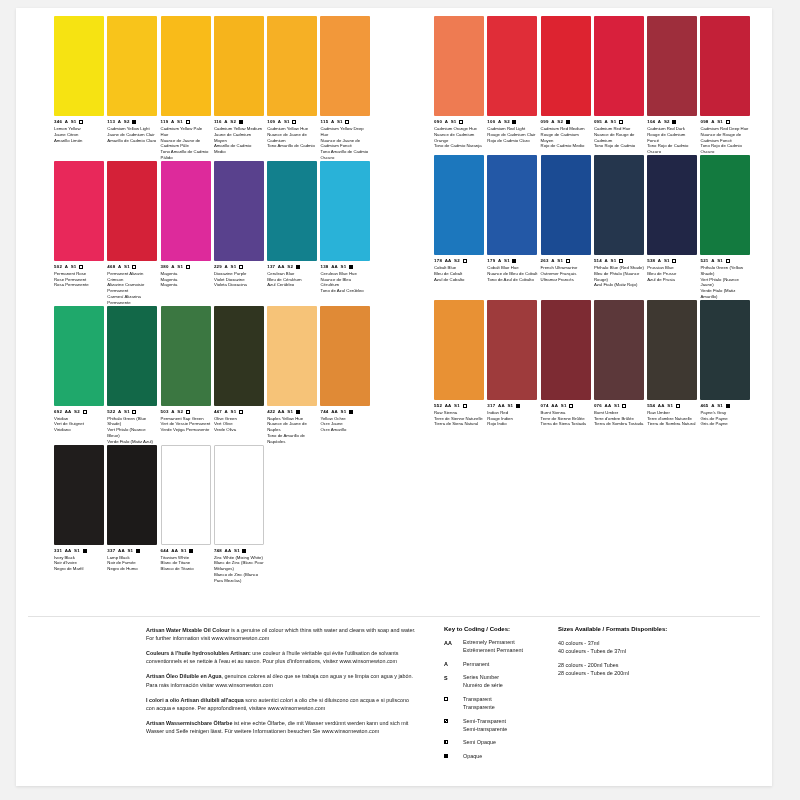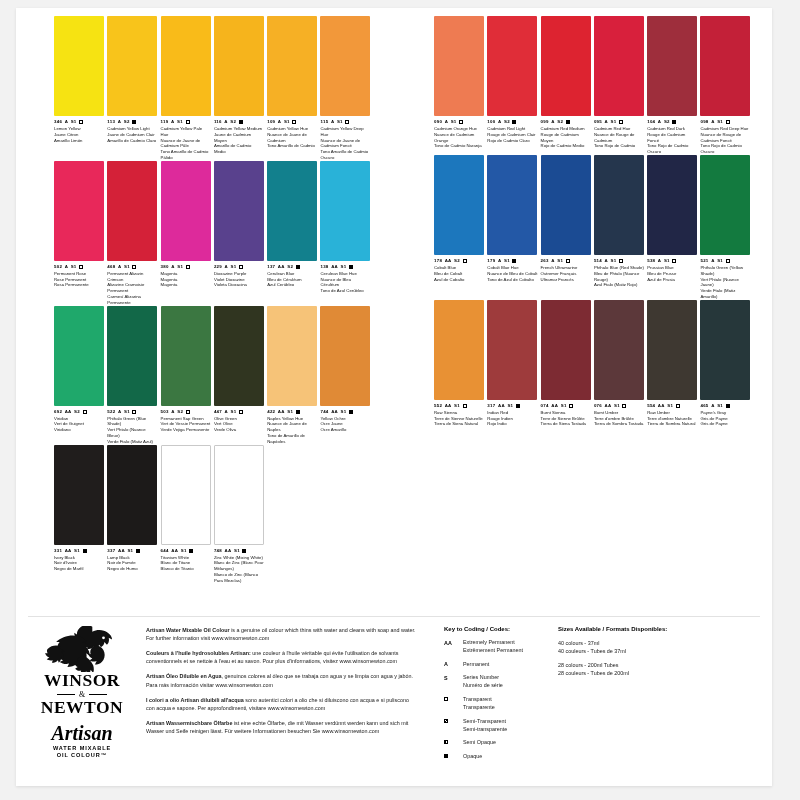--- a/index.html
+++ b/index.html
@@ -787,38 +787,20 @@
               <div>Gris de Payne</div>
             </div>
           </div>
         </div>
       </div>
     </div>
 
   <div id="bottom">
     <div id="divider"></div>
 
-    <div id="logo-box">
-      <svg id="griffin" viewBox="0 0 100 52">
-        <g fill="#111">
-          <path d="M62 6c5-3 13-3 18 1 3 2 5 5 5 8l-4-2c1 3 0 6-2 8l-3-3c0 3-2 5-4 6l-2-3c-1 3-3 4-5 5l-1-3c-2 2-5 3-8 3l1-4c-3 2-7 2-10 1l3-3c-4 0-7-2-9-5l4 0c-3-2-4-5-4-8l3 2c0-4 2-7 5-9 4-2 9-2 13 0z"></path>
-          <path d="M20 18c6-6 16-9 25-7 4 1 8 3 11 6l-5 1c4 1 7 4 9 7l-5-1c3 3 4 6 4 10l-4-3c1 4 0 8-2 11l-2-4c-1 4-4 7-7 9l0-4c-3 3-7 4-11 4l2-4c-4 1-8 0-11-2l4-2c-4-1-7-3-9-6l4 0c-3-2-5-5-5-9l4 2c-1-3 0-6 2-8z"></path>
-          <path d="M10 26c4-4 10-5 15-3l-3 2c3 0 6 2 8 4l-4 0c2 2 3 5 3 8l-3-2c0 3-1 5-3 7l-1-3c-2 2-4 3-7 3l1-3c-3 1-5 0-7-1l3-2c-3-1-4-3-5-5l3 0c-1-2-1-4 0-5z"></path>
-          <path d="M68 22c4 1 7 4 8 8 1 4 0 8-3 11-2 2-5 3-8 3l2-4c-3 1-6 1-8-1l3-2c-3-1-4-3-5-6l3 1c-1-3 0-6 2-8 2-2 4-2 6-2z"></path>
-          <path d="M52 34c5 2 9 6 11 11 1 3 1 6 0 9l-3-4c0 3-2 5-4 6l-1-4c-2 2-4 3-7 3l1-4c-3 1-5 0-7-2l3-2c-3-1-4-4-4-7l3 2c0-3 2-6 4-7 1-1 3-1 4-1z"></path>
-          <ellipse cx="75" cy="13" rx="1.6" ry="1.6" fill="#fff"></ellipse>
-        </g>
-      </svg>
-      <div class="wn-word">WINSOR</div>
-      <div class="wn-amp">&amp;</div>
-      <div class="wn-word">NEWTON</div>
-      <div class="artisan-word">Artisan</div>
-      <div class="artisan-sub">WATER MIXABLE</div>
-      <div class="artisan-sub" style="margin-top:0">OIL COLOUR™</div>
-    </div>
 
     <div id="body-text">
         <div class="para"><b>Artisan Water Mixable Oil Colour</b><span> is a genuine oil colour which thins with water and cleans with soap and water. For further information visit www.winsornewton.com</span></div>
         <div class="para"><b>Couleurs à l'huile hydrosolubles Artisan:</b><span> une couleur à l'huile véritable qui évite l'utilisation de solvants conventionnels et se nettoie à l'eau et au savon. Pour plus d'informations, visitez www.winsornewton.com</span></div>
         <div class="para"><b>Artisan Óleo Diluible en Agua</b><span>, genuinos colores al óleo que se trabaja con agua y se limpia con agua y jabón. Para más información visitar www.winsornewton.com</span></div>
         <div class="para"><b>I colori a olio Artisan diluibili all'acqua</b><span> sono autentici colori a olio che si diluiscono con acqua e si puliscono con acqua e sapone. Per approfondimenti, visitare www.winsornewton.com</span></div>
         <div class="para"><b>Artisan Wassermischbare Ölfarbe</b><span> ist eine echte Ölfarbe, die mit Wasser verdünnt werden kann und sich mit Wasser und Seife reinigen lässt. Für weitere Informationen besuchen Sie www.winsornewton.com</span></div>
       </div>
 
     <div id="key-box">

